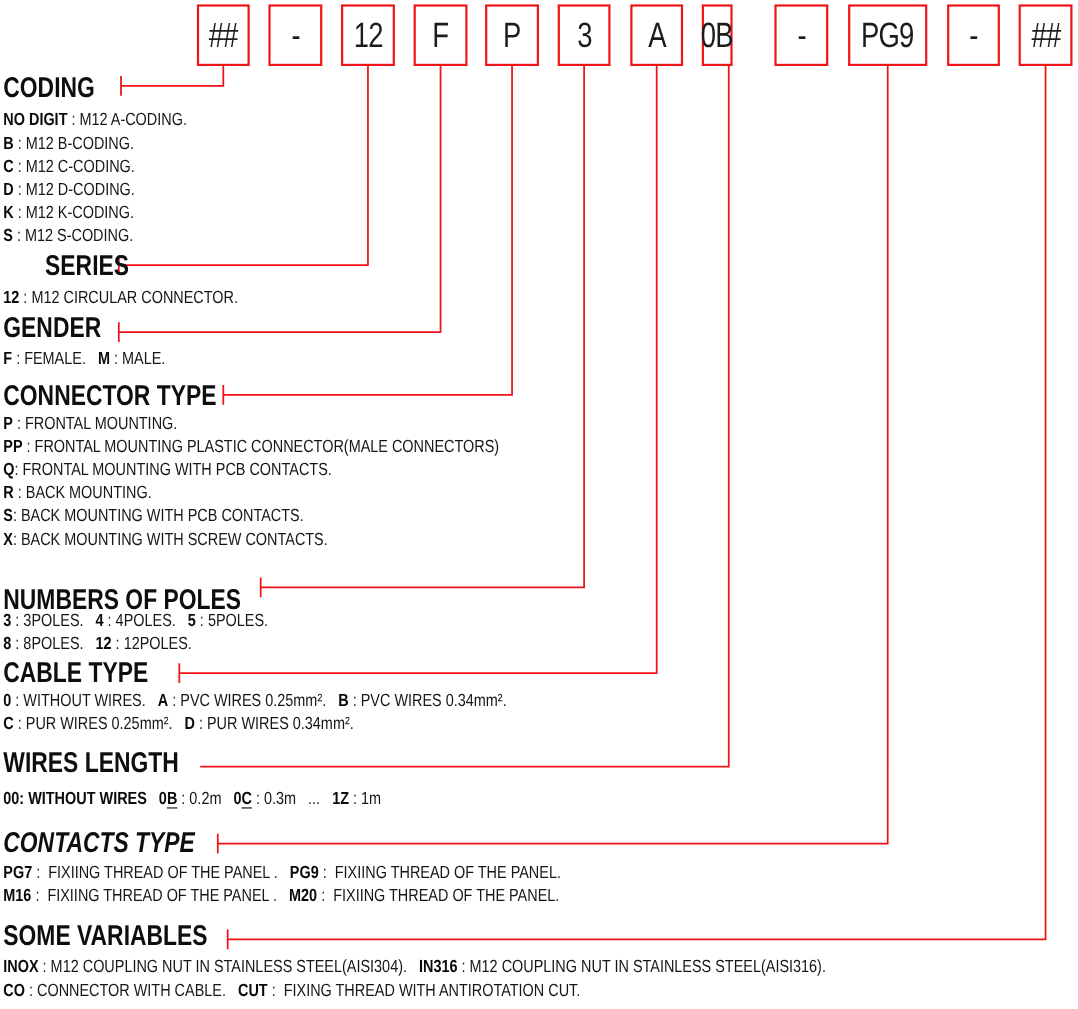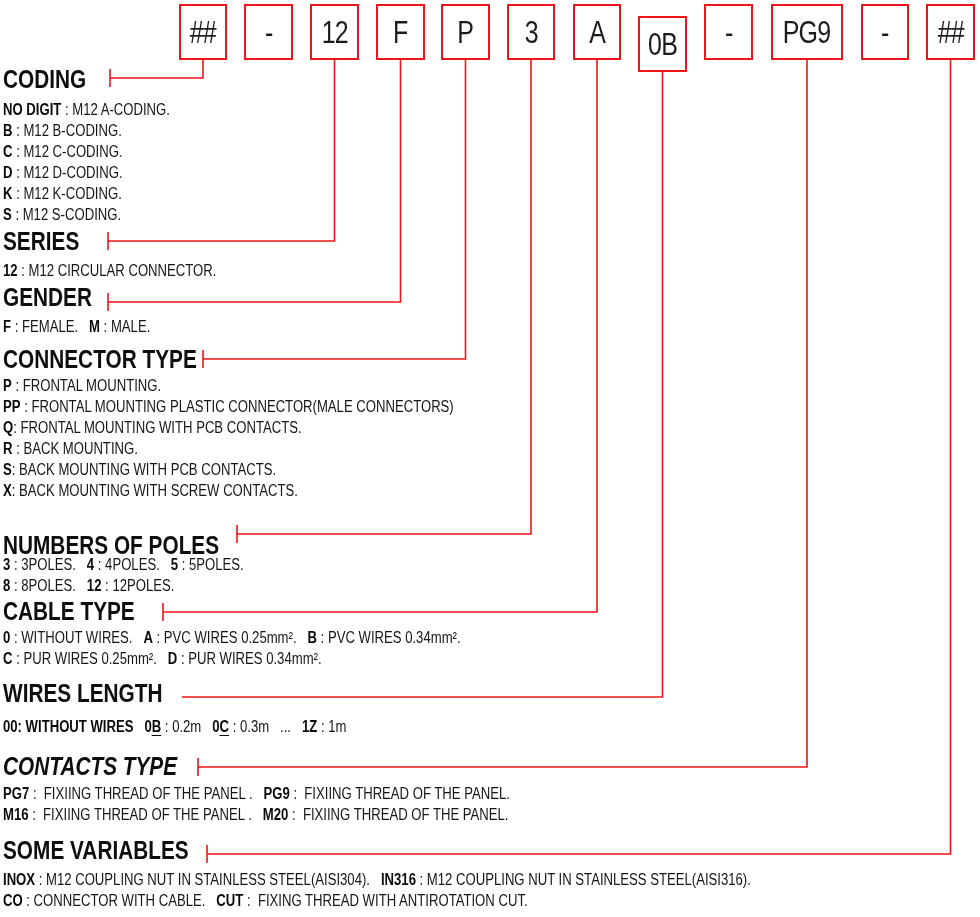--- a/index.html
+++ b/index.html
@@ -60,21 +60,21 @@
       </div>
       <div class="code-box" style="left: 441px; top: 4px; width: 49px; height: 56px;">
         <span class="box-label">P</span>
       </div>
       <div class="code-box" style="left: 507px; top: 4px; width: 48px; height: 56px;">
         <span class="box-label">3</span>
       </div>
       <div class="code-box" style="left: 573px; top: 4px; width: 48px; height: 56px;">
         <span class="box-label">A</span>
       </div>
-      <div class="code-box" style="left: 638px; top: 4px; width: 49px; height: 56px; margin-top: 12px;">
+      <div class="code-box" style="left: 638px; top: 4px; width: 28px; height: 56px;">
         <span class="box-label">0B</span>
       </div>
       <div class="code-box" style="left: 704px; top: 4px; width: 49px; height: 56px;">
         <span class="box-label">-</span>
       </div>
       <div class="code-box" style="left: 771px; top: 4px; width: 72px; height: 56px;">
         <span class="box-label">PG9</span>
       </div>
       <div class="code-box" style="left: 861px; top: 4px; width: 48px; height: 56px;">
         <span class="box-label">-</span>
@@ -86,21 +86,21 @@
   <div id="sections-layer">
       <div class="section" style="top: 66px;"><span class="heading">CODING</span></div>
       <div class="rows" style="top: 99px;">
         <div class="row"><span class="seg b">NO DIGIT</span><span class="seg"> : M12 A-CODING.</span></div>
         <div class="row"><span class="seg b">B</span><span class="seg"> : M12 B-CODING.</span></div>
         <div class="row"><span class="seg b">C</span><span class="seg"> : M12 C-CODING.</span></div>
         <div class="row"><span class="seg b">D</span><span class="seg"> : M12 D-CODING.</span></div>
         <div class="row"><span class="seg b">K</span><span class="seg"> : M12 K-CODING.</span></div>
         <div class="row"><span class="seg b">S</span><span class="seg"> : M12 S-CODING.</span></div>
       </div>
-      <div class="section" style="top: 228px;"><span class="heading">SERIES</span></div>
+      <div class="section" style="top: 228px; margin-left: 38px;"><span class="heading">SERIES</span></div>
       <div class="rows" style="top: 260px;">
         <div class="row"><span class="seg b">12</span><span class="seg"> : M12 CIRCULAR CONNECTOR.</span></div>
       </div>
       <div class="section" style="top: 284px;"><span class="heading">GENDER</span></div>
       <div class="rows" style="top: 316px;">
         <div class="row"><span class="seg b">F</span><span class="seg"> : FEMALE.   </span><span class="seg b">M</span><span class="seg"> : MALE.</span></div>
       </div>
       <div class="section" style="top: 346px; text-align: right;"><span class="heading">CONNECTOR TYPE</span></div>
       <div class="rows" style="top: 375px;">
         <div class="row"><span class="seg b">P</span><span class="seg"> : FRONTAL MOUNTING.</span></div>

